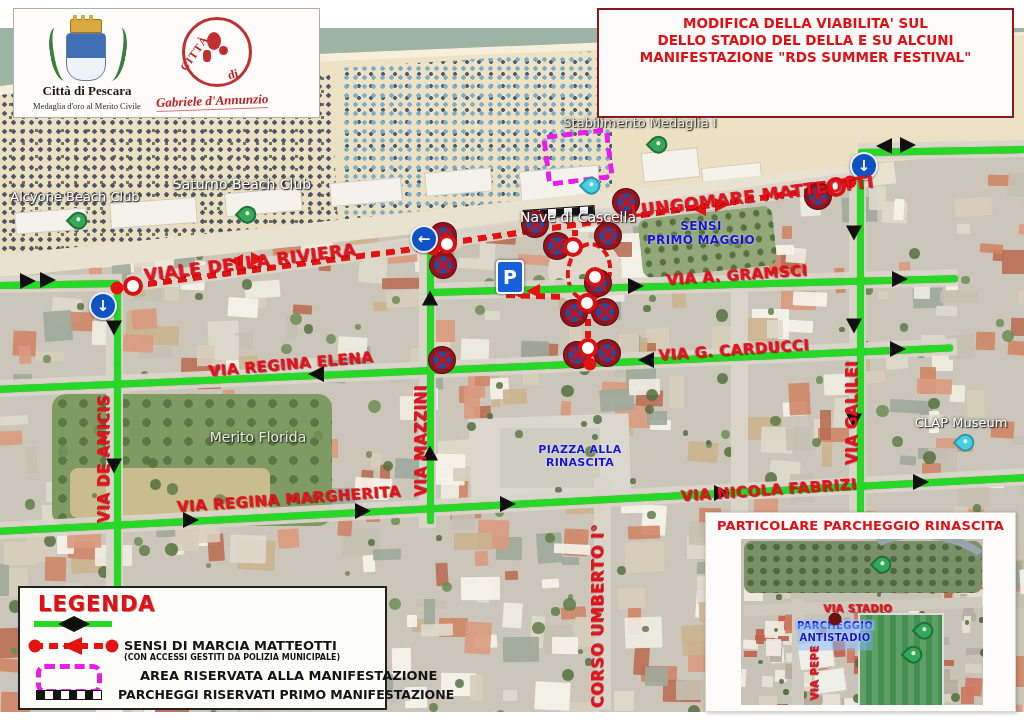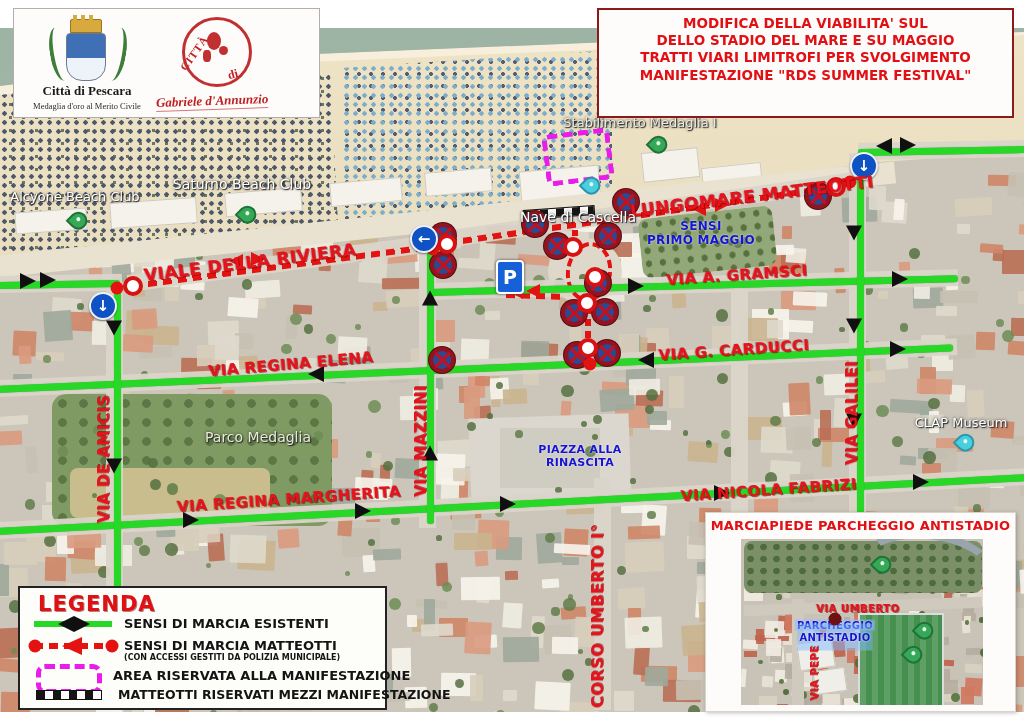--- a/index.html
+++ b/index.html
@@ -922,21 +922,21 @@
       <div class="slbl" style="left:769px;top:462px;font-size:15px;--r:-4deg">VIA NICOLA FABRIZI</div>
       <div class="slbl" style="left:104px;top:431px;font-size:15px;--r:-90deg">VIA DE AMICIS</div>
       <div class="slbl" style="left:421px;top:413px;font-size:15px;--r:-90deg">VIA MAZZINI</div>
       <div class="slbl" style="left:852px;top:385px;font-size:15px;--r:-90deg">VIA GALILEI</div>
       <div class="slbl" style="left:597px;top:588px;font-size:16px;--r:-90deg">CORSO UMBERTO I°</div>
 
       <div class="glb" style="left:75px;top:168px;font-size:13px;">Alcyone Beach Club</div>
       <div class="glb" style="left:242px;top:156px;font-size:14px;">Saturno Beach Club</div>
       <div class="glb" style="left:640px;top:94px;font-size:13px;color:#eceadf;">Stabilimento Medaglia I</div>
       <div class="glb" style="left:578px;top:189px;font-size:14px;">Nave di Cascella</div>
-      <div class="glb" style="left:258px;top:409px;font-size:14px;color:#e6ecd4;">Parco Medaglia</div>
+      <div class="glb" style="left:258px;top:409px;font-size:14px;color:#e6ecd4;">Merito Florida</div>
       <div class="glb" style="left:961px;top:394px;font-size:13px;">CLAP Museum</div>
 
       <div class="blb" style="left:701px;top:198px;font-size:12px;">SENSI</div>
       <div class="blb" style="left:701px;top:212px;font-size:12px;">PRIMO MAGGIO</div>
       <div class="blb" style="left:580px;top:421px;font-size:11px;">PIAZZA ALLA</div>
       <div class="blb" style="left:580px;top:434px;font-size:11px;">RINASCITA</div>
     </div>
   </div>
 
   <div class="box" id="logobox">
@@ -951,49 +951,47 @@
       <div class="blob" style="left:34px;top:26px;width:9px;height:9px;"></div>
       <div class="blob" style="left:18px;top:30px;width:8px;height:12px;border-radius:40%;"></div>
     </div>
     <div class="stamp-citta">CITTÀ</div>
     <div class="stamp-di">di</div>
     <div class="sig">Gabriele d'Annunzio</div>
   </div>
 
   <div class="box" id="titlebox">
     <div>MODIFICA DELLA VIABILITA' SUL</div>
-    <div>DELLO STADIO DEL MARE E SU MAGGIO</div>
-    <div>TRATTI VIARI LIMITROFI PER SVOLGIMENTO</div>
+    <div>DELLO STADIO DEL DELLA E SU ALCUNI</div>
     <div>MANIFESTAZIONE "RDS SUMMER FESTIVAL"</div>
   </div>
 
   <div class="box" id="legendbox">
     <div style="position:absolute;left:18px;top:4px;font-size:21px;font-weight:bold;color:#e01015;letter-spacing:1px;text-shadow:1px 1px 0 rgba(120,0,0,.5);">LEGENDA</div>
 
     <div style="position:absolute;left:14px;top:33px;width:78px;height:6px;background:#27d827;"></div>
     <div class="ar l" style="left:46px;top:36px;"></div>
     <div class="ar r" style="left:62px;top:36px;"></div>
-    <div class="lg-label" style="left:104px;top:28px;">SENSI DI MARCIA ESISTENTI</div>
 
     <div class="rdash" style="left:14px;top:55px;width:78px;"></div>
     <div class="ckd" style="left:15px;top:58px;"></div>
     <div class="ckd" style="left:92px;top:58px;"></div>
     <div class="ra l" style="left:52px;top:58px;border-right-width:20px;border-top-width:9px;border-bottom-width:9px;"></div>
     <div class="lg-label" style="left:104px;top:50px;">SENSI DI MARCIA MATTEOTTI</div>
     <div class="lg-sub" style="left:104px;top:65px;">(CON ACCESSI GESTITI DA POLIZIA MUNICIPALE)</div>
 
     <div class="magrect" style="left:16px;top:76px;width:56px;height:20px;border-radius:9px;"></div>
-    <div class="lg-label" style="left:93px;top:80px;">AREA RISERVATA ALLA MANIFESTAZIONE</div>
+    <div class="lg-label" style="left:120px;top:80px;">AREA RISERVATA ALLA MANIFESTAZIONE</div>
 
     <div class="stripebar" style="left:16px;top:102px;width:64px;"></div>
-    <div class="lg-label" style="left:98px;top:99px;font-size:12.5px;">MATTEOTTI RISERVATI MEZZI MANIFESTAZIONE</div>
+    <div class="lg-label" style="left:98px;top:99px;font-size:12.5px;">PARCHEGGI RISERVATI PRIMO MANIFESTAZIONE</div>
   </div>
 
   <div class="box" id="insetbox">
-    <div class="inset-title">MARCIAPIEDE PARCHEGGIO ANTISTADIO</div>
+    <div class="inset-title">PARTICOLARE PARCHEGGIO RINASCITA</div>
     <div id="insetmap">
       <div id="insetbld" style="position:absolute;inset:0;">
           <div class="bldx" style="left: 2.83255px; top: 47.8067px; width: 19.6536px; height: 14.0874px; background: rgb(241, 236, 226); transform: rotate(0deg); opacity: 0.92;"></div>
           <div class="bldx" style="left: 112.828px; top: 70.2306px; width: 13.2999px; height: 14.4877px; background: rgb(207, 122, 95); transform: rotate(-3deg); opacity: 0.92;"></div>
           <div class="bldx" style="left: 184.91px; top: 105.319px; width: 7.95706px; height: 9.78346px; background: rgb(207, 122, 95); transform: rotate(0deg); opacity: 0.92;"></div>
           <div class="bldx" style="left: 71.7119px; top: 163.221px; width: 8.713px; height: 16.4111px; background: rgb(207, 122, 95); transform: rotate(-3deg); opacity: 0.92;"></div>
           <div class="bldx" style="left: 37.4239px; top: 76.6599px; width: 13.2185px; height: 14.9044px; background: rgb(192, 99, 77); transform: rotate(4deg); opacity: 0.92;"></div>
           <div class="bldx" style="left: 133.998px; top: 118.325px; width: 15.2014px; height: 17.5579px; background: rgb(241, 236, 226); transform: rotate(4deg); opacity: 0.92;"></div>
           <div class="bldx" style="left: 200.286px; top: 45.0373px; width: 7.62412px; height: 9.64075px; background: rgb(232, 226, 214); transform: rotate(-4deg); opacity: 0.92;"></div>
           <div class="bldx" style="left: 21.3217px; top: 136.77px; width: 10.5345px; height: 10.5473px; background: rgb(232, 226, 214); transform: rotate(4deg); opacity: 0.92;"></div>
@@ -1130,21 +1128,21 @@
                   background-image:radial-gradient(circle,#4e6b3e 3px,rgba(0,0,0,0) 3.6px);background-size:13px 12px;"></div>
       <div style="position:absolute;left:118px;top:-8px;width:120px;height:58px;border:8px solid rgba(0,0,0,0);
                   border-top-color:#9aa4ac;border-radius:50%;transform:rotate(6deg);"></div>
       <div style="position:absolute;left:51px;top:60px;width:12px;height:106px;background:#cfcabd;"></div>
       <div style="position:absolute;left:3px;top:62px;width:238px;height:11px;background:#cfcabd;transform:rotate(-2deg);"></div>
       <div style="position:absolute;left:117px;top:74px;width:82px;height:92px;background:#45904e;border:2px solid #dcdcdc;
                   background-image:repeating-linear-gradient(90deg,rgba(255,255,255,.14) 0 6px,rgba(0,0,0,0) 6px 12px);"></div>
       <div style="position:absolute;left:57px;top:102px;width:34px;height:26px;background:#efeee8;transform:rotate(-8deg);border:1px solid #c9c4b6;"></div>
       <div style="position:absolute;left:73px;top:130px;width:30px;height:22px;background:#efeee8;transform:rotate(-8deg);border:1px solid #c9c4b6;"></div>
     </div>
-    <div class="slbl" style="left:152px;top:95px;font-size:10px;--r:0deg;z-index:21;">VIA UMBERTO</div>
+    <div class="slbl" style="left:152px;top:95px;font-size:10px;--r:0deg;z-index:21;">VIA STADIO</div>
     <div class="blb" style="left:129px;top:112px;font-size:10px;background:rgba(130,185,255,.5);padding:0 2px;z-index:21;">PARCHEGGIO</div>
     <div class="blb" style="left:129px;top:124px;font-size:10px;background:rgba(130,185,255,.5);padding:8px 2px;z-index:21;">ANTISTADIO</div>
     <div class="slbl" style="left:108px;top:160px;font-size:10px;--r:-90deg;z-index:21;">VIA PEPE</div>
   <div class="pin" style="left: 170px; top: 58px; z-index: 22;"></div>
       <div class="pin" style="left: 212px; top: 124px; z-index: 22;"></div>
       <div class="pin" style="left: 201px; top: 148px; z-index: 22;"></div>
       <div class="ckd" style="left: 129px; top: 106px; width: 13px; height: 13px; background: rgb(111, 16, 18); z-index: 22;"></div>
     </div>
 </div>
 

